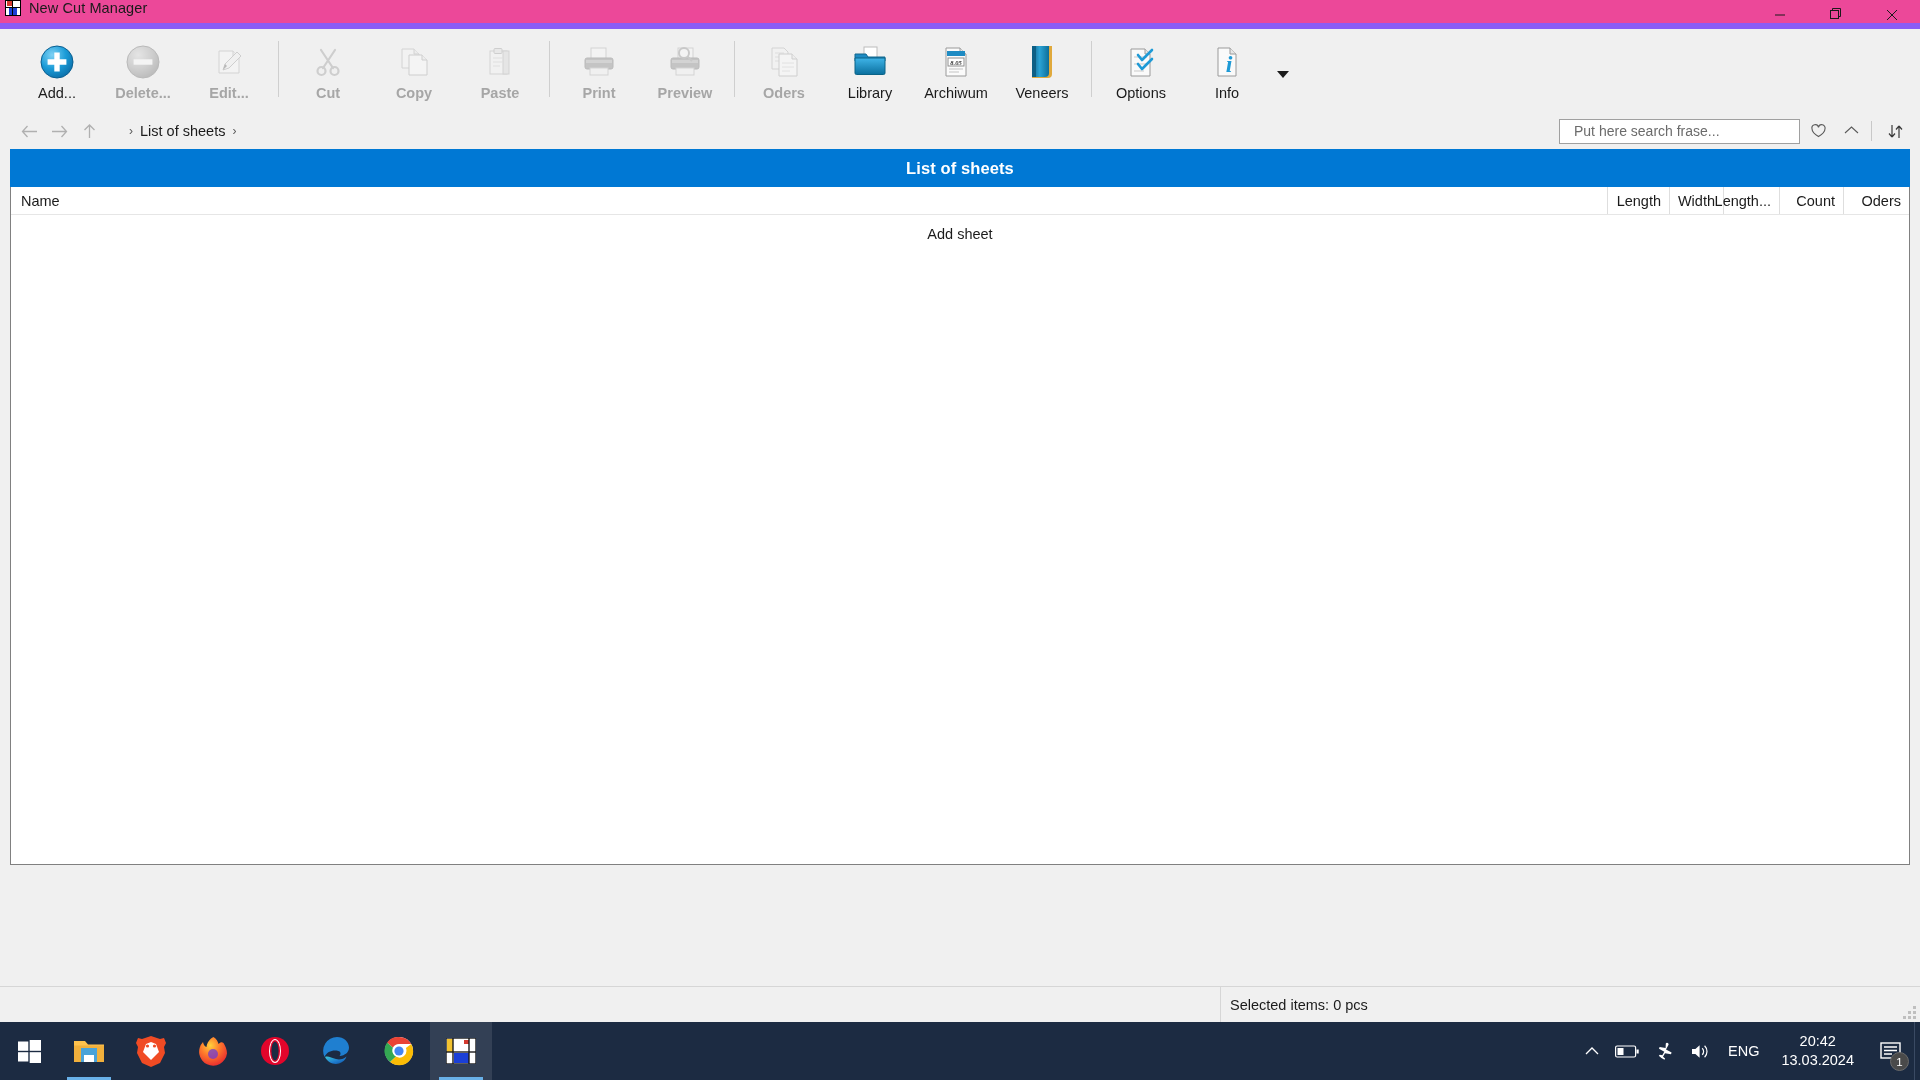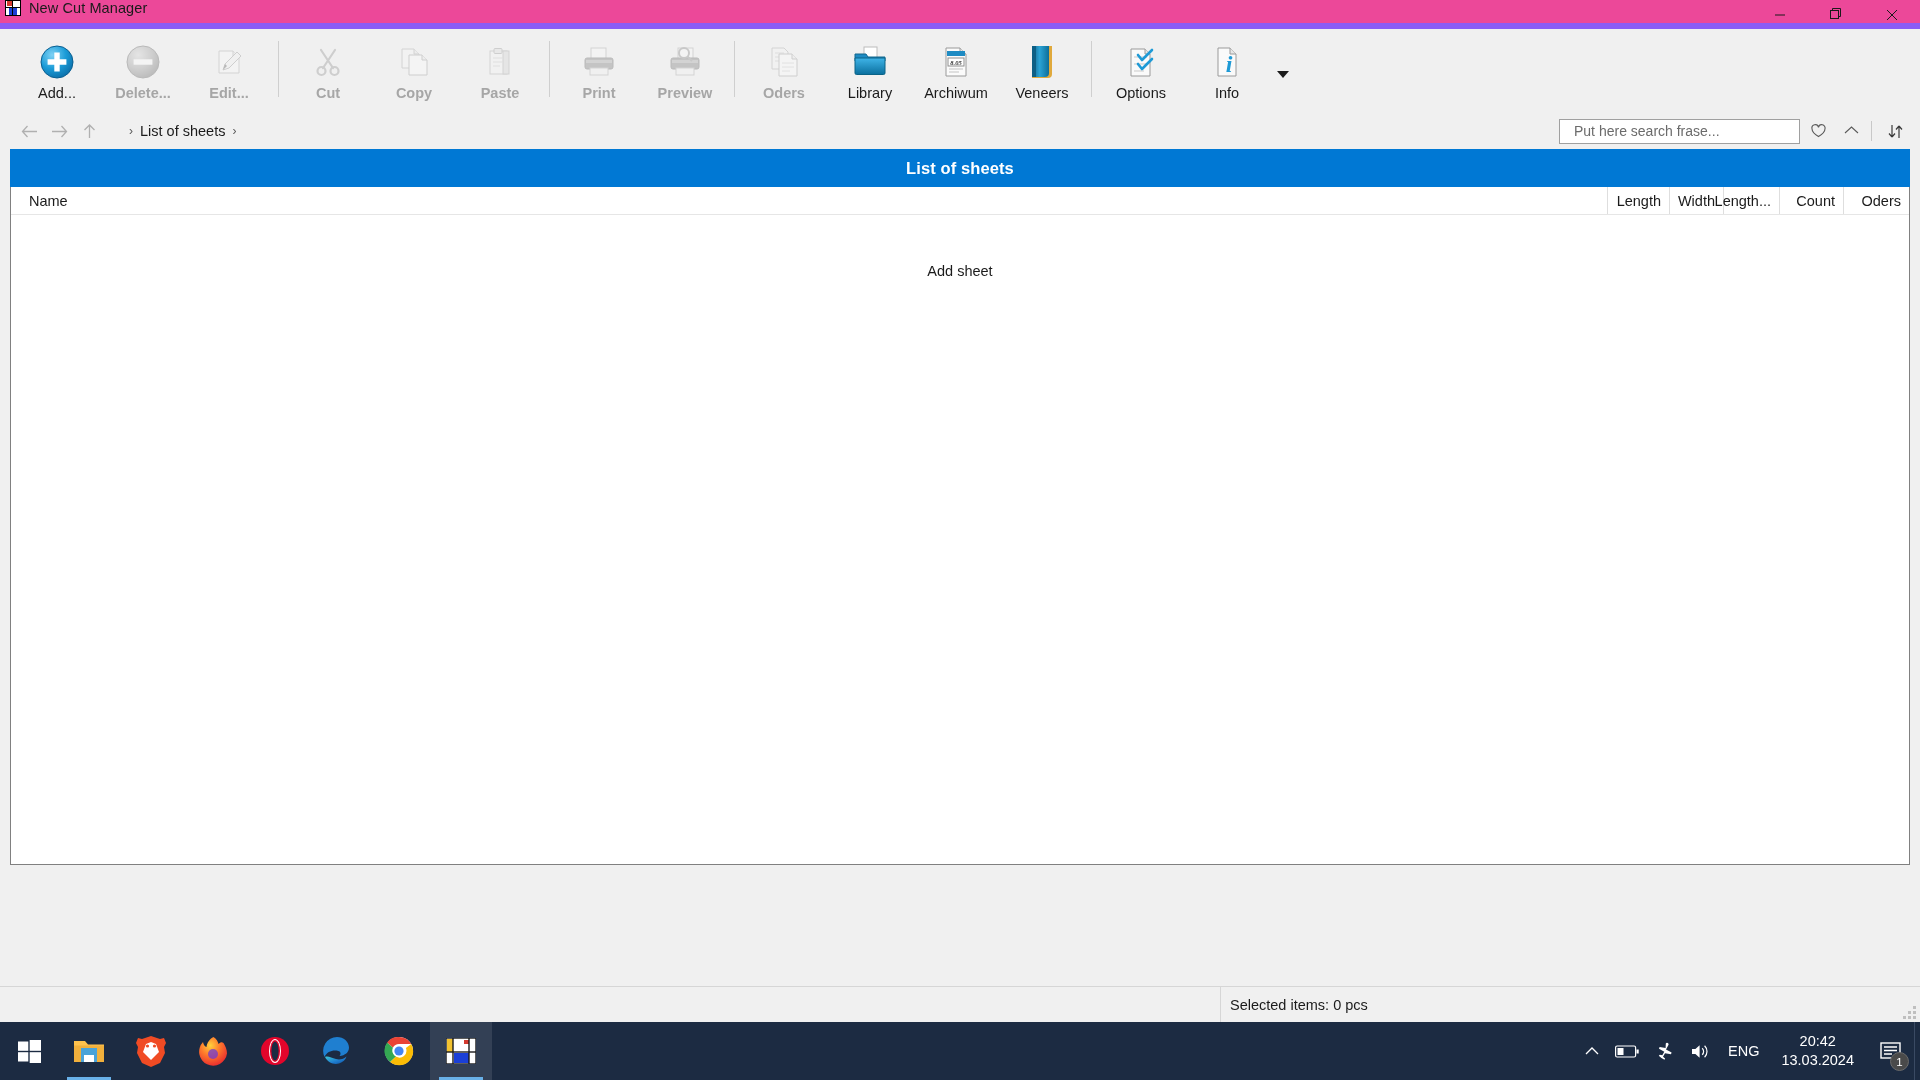--- a/index.html
+++ b/index.html
@@ -143,29 +143,29 @@
     display: flex; align-items: stretch;
     background: #ffffff;
     border-bottom: 1px solid #e6e6e6;
   }
   .th {
     display: flex; align-items: center;
     font-size: 14.5px; color: #1b1b1b;
     border-left: 1px solid #dedede;
     padding: 0 8px;
   }
-  .th.name-col { flex: 1 1 auto; border-left: none; padding-left: 18px; }
+  .th.name-col { flex: 1 1 auto; border-left: none; padding-left: 10px; }
   .th.num { justify-content: flex-end; }
   #table-body {
     flex: 1 1 auto; min-height: 0; position: relative;
     background: #ffffff; overflow: hidden;
   }
   #add-sheet-row {
     position: absolute; left: 0; top: 11px; width: 100%;
-    display: flex; justify-content: center; margin-top: 37px;
+    display: flex; justify-content: center;
   }
   #add-sheet-text { font-size: 14.5px; color: #1b1b1b; }
 
   
   #status-bar {
     flex: 0 0 36px; height: 36px;
     background: #f0f0f0;
     border-top: 1px solid #d6d6d6;
     display: flex; align-items: center;
     position: relative;

